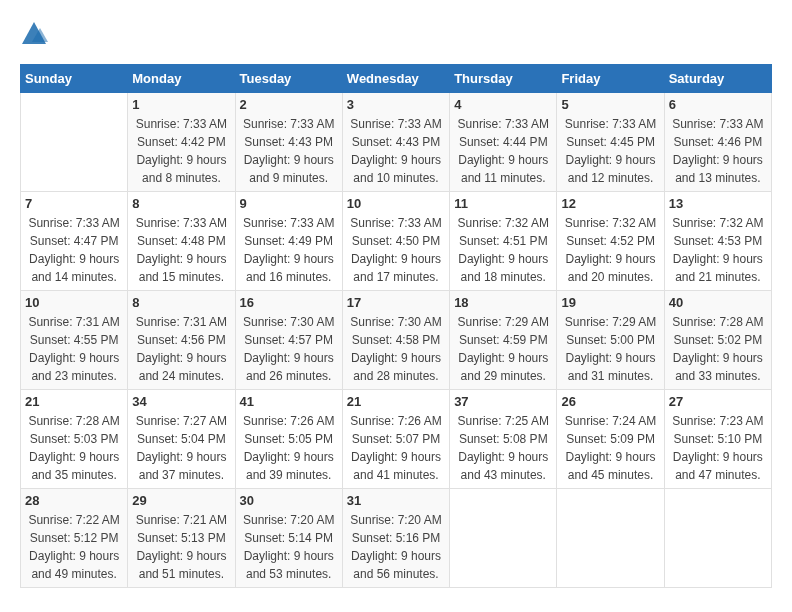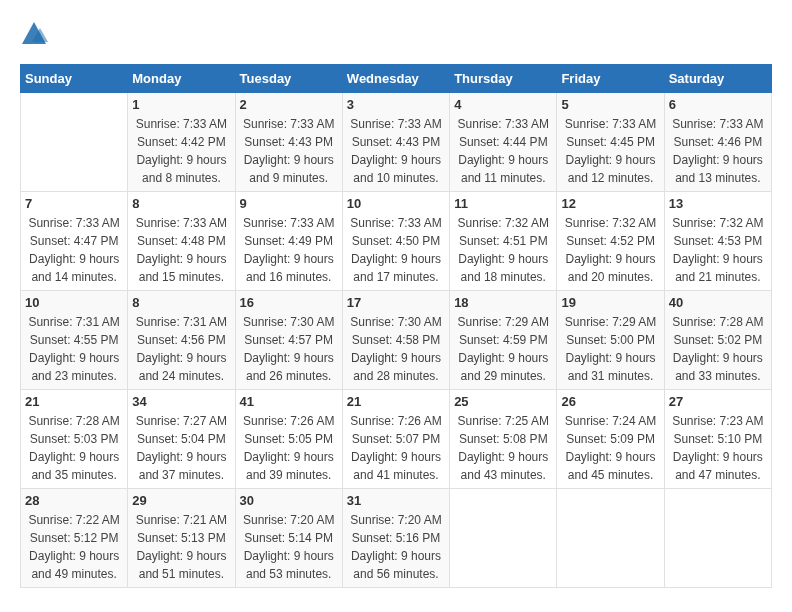--- a/index.html
+++ b/index.html
@@ -232,21 +232,21 @@
         </td>
         <td>
           <div class="day-num">41</div>
           <div class="day-info">Sunrise: 7:26 AM<br>Sunset: 5:05 PM<br>Daylight: 9 hours<br>and 39 minutes.</div>
         </td>
         <td>
           <div class="day-num">21</div>
           <div class="day-info">Sunrise: 7:26 AM<br>Sunset: 5:07 PM<br>Daylight: 9 hours<br>and 41 minutes.</div>
         </td>
         <td>
-          <div class="day-num">25</div>
+          <div class="day-num">37</div>
           <div class="day-info">Sunrise: 7:25 AM<br>Sunset: 5:08 PM<br>Daylight: 9 hours<br>and 43 minutes.</div>
         </td>
         <td>
           <div class="day-num">26</div>
           <div class="day-info">Sunrise: 7:24 AM<br>Sunset: 5:09 PM<br>Daylight: 9 hours<br>and 45 minutes.</div>
         </td>
         <td>
           <div class="day-num">27</div>
           <div class="day-info">Sunrise: 7:23 AM<br>Sunset: 5:10 PM<br>Daylight: 9 hours<br>and 47 minutes.</div>
         </td>

